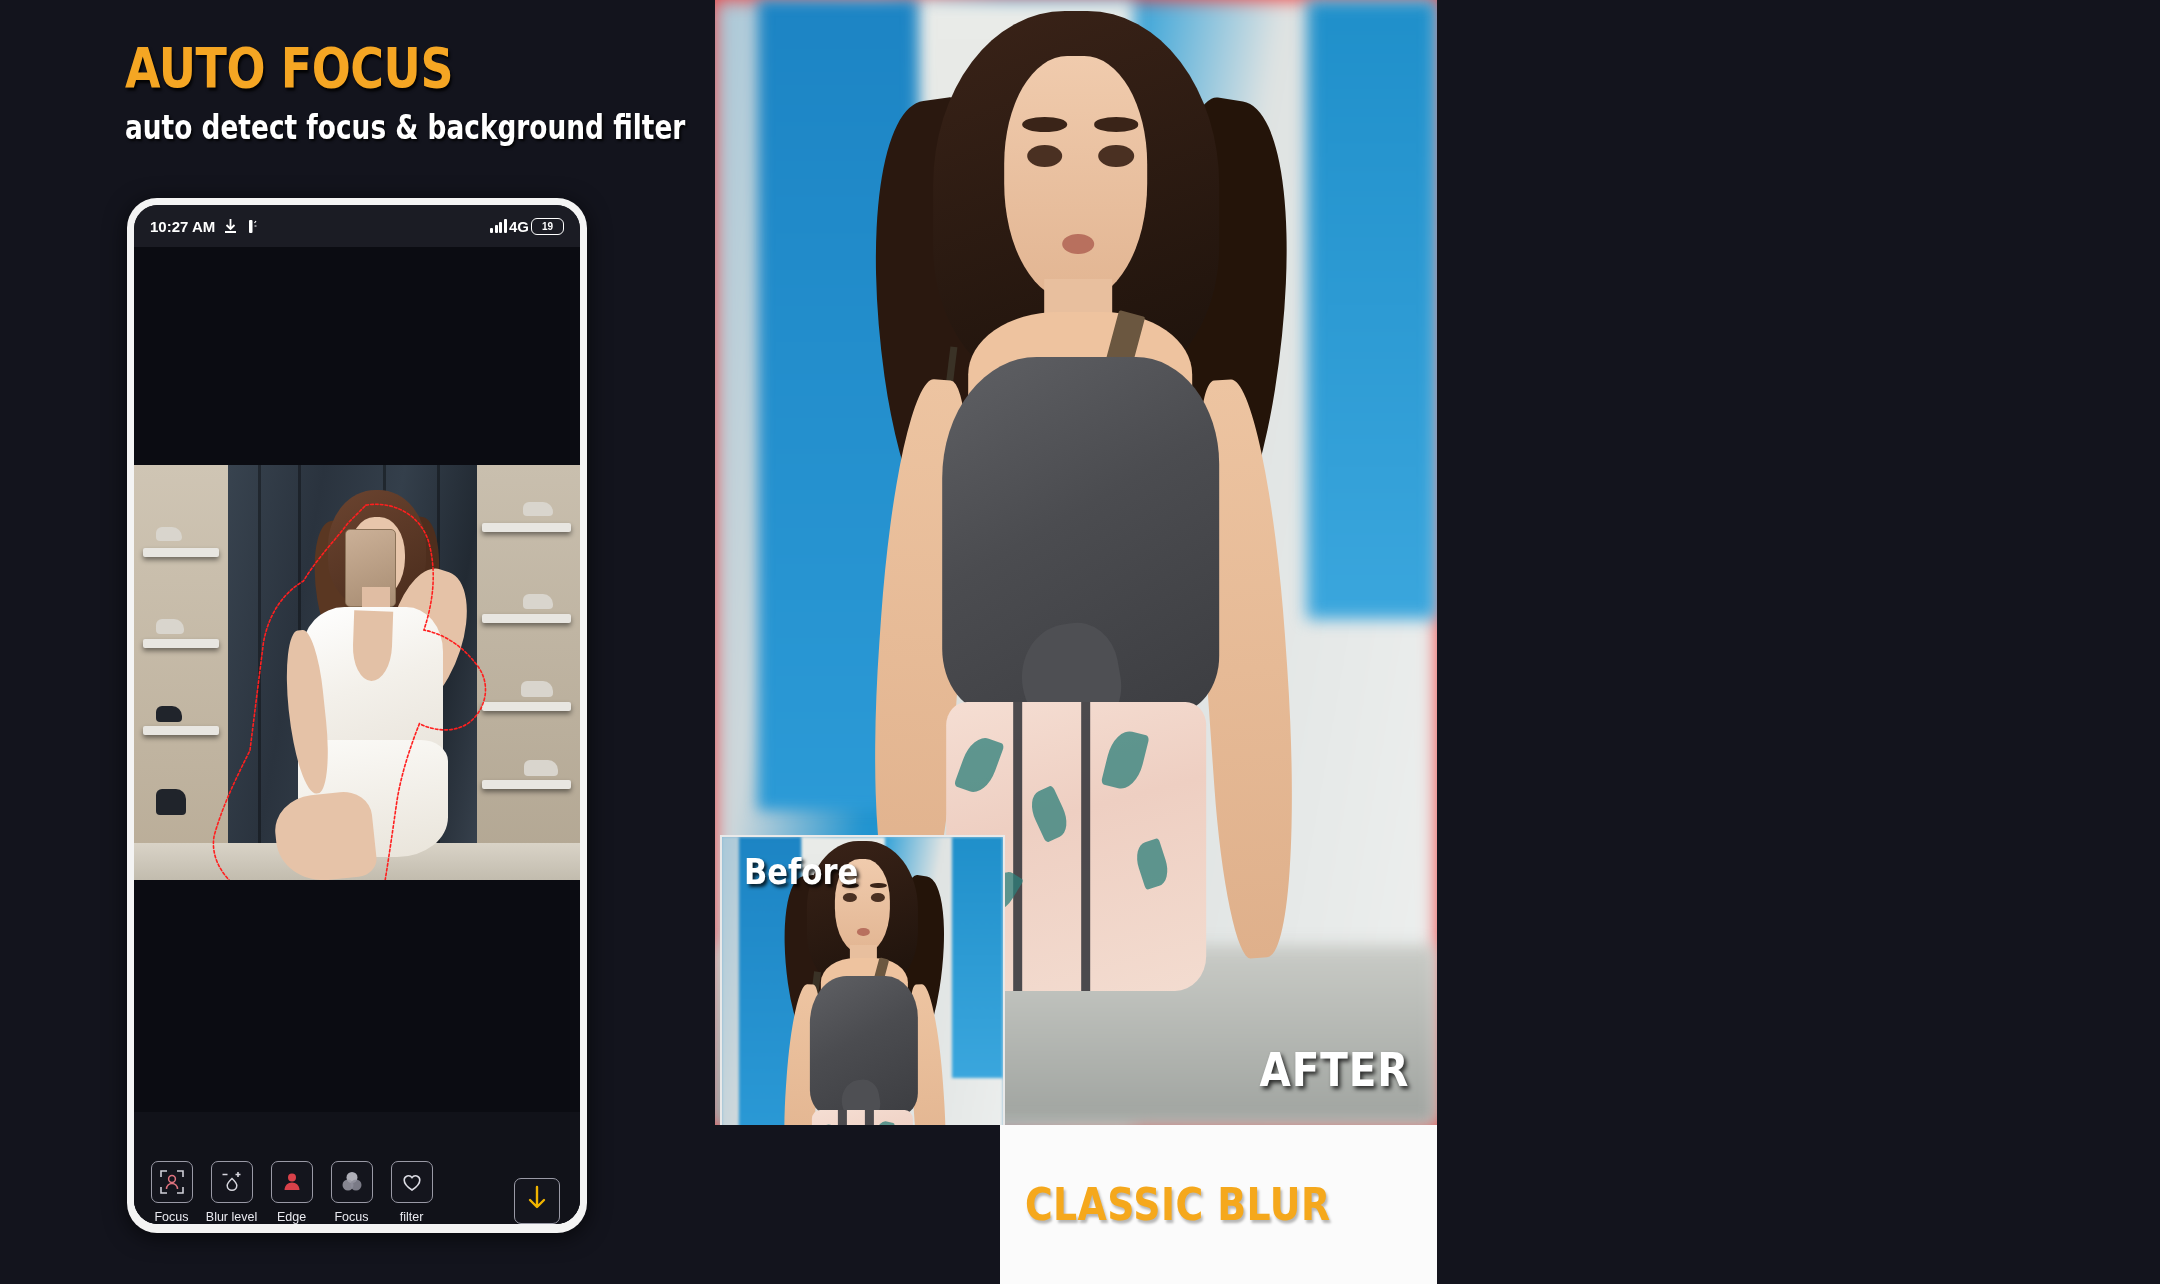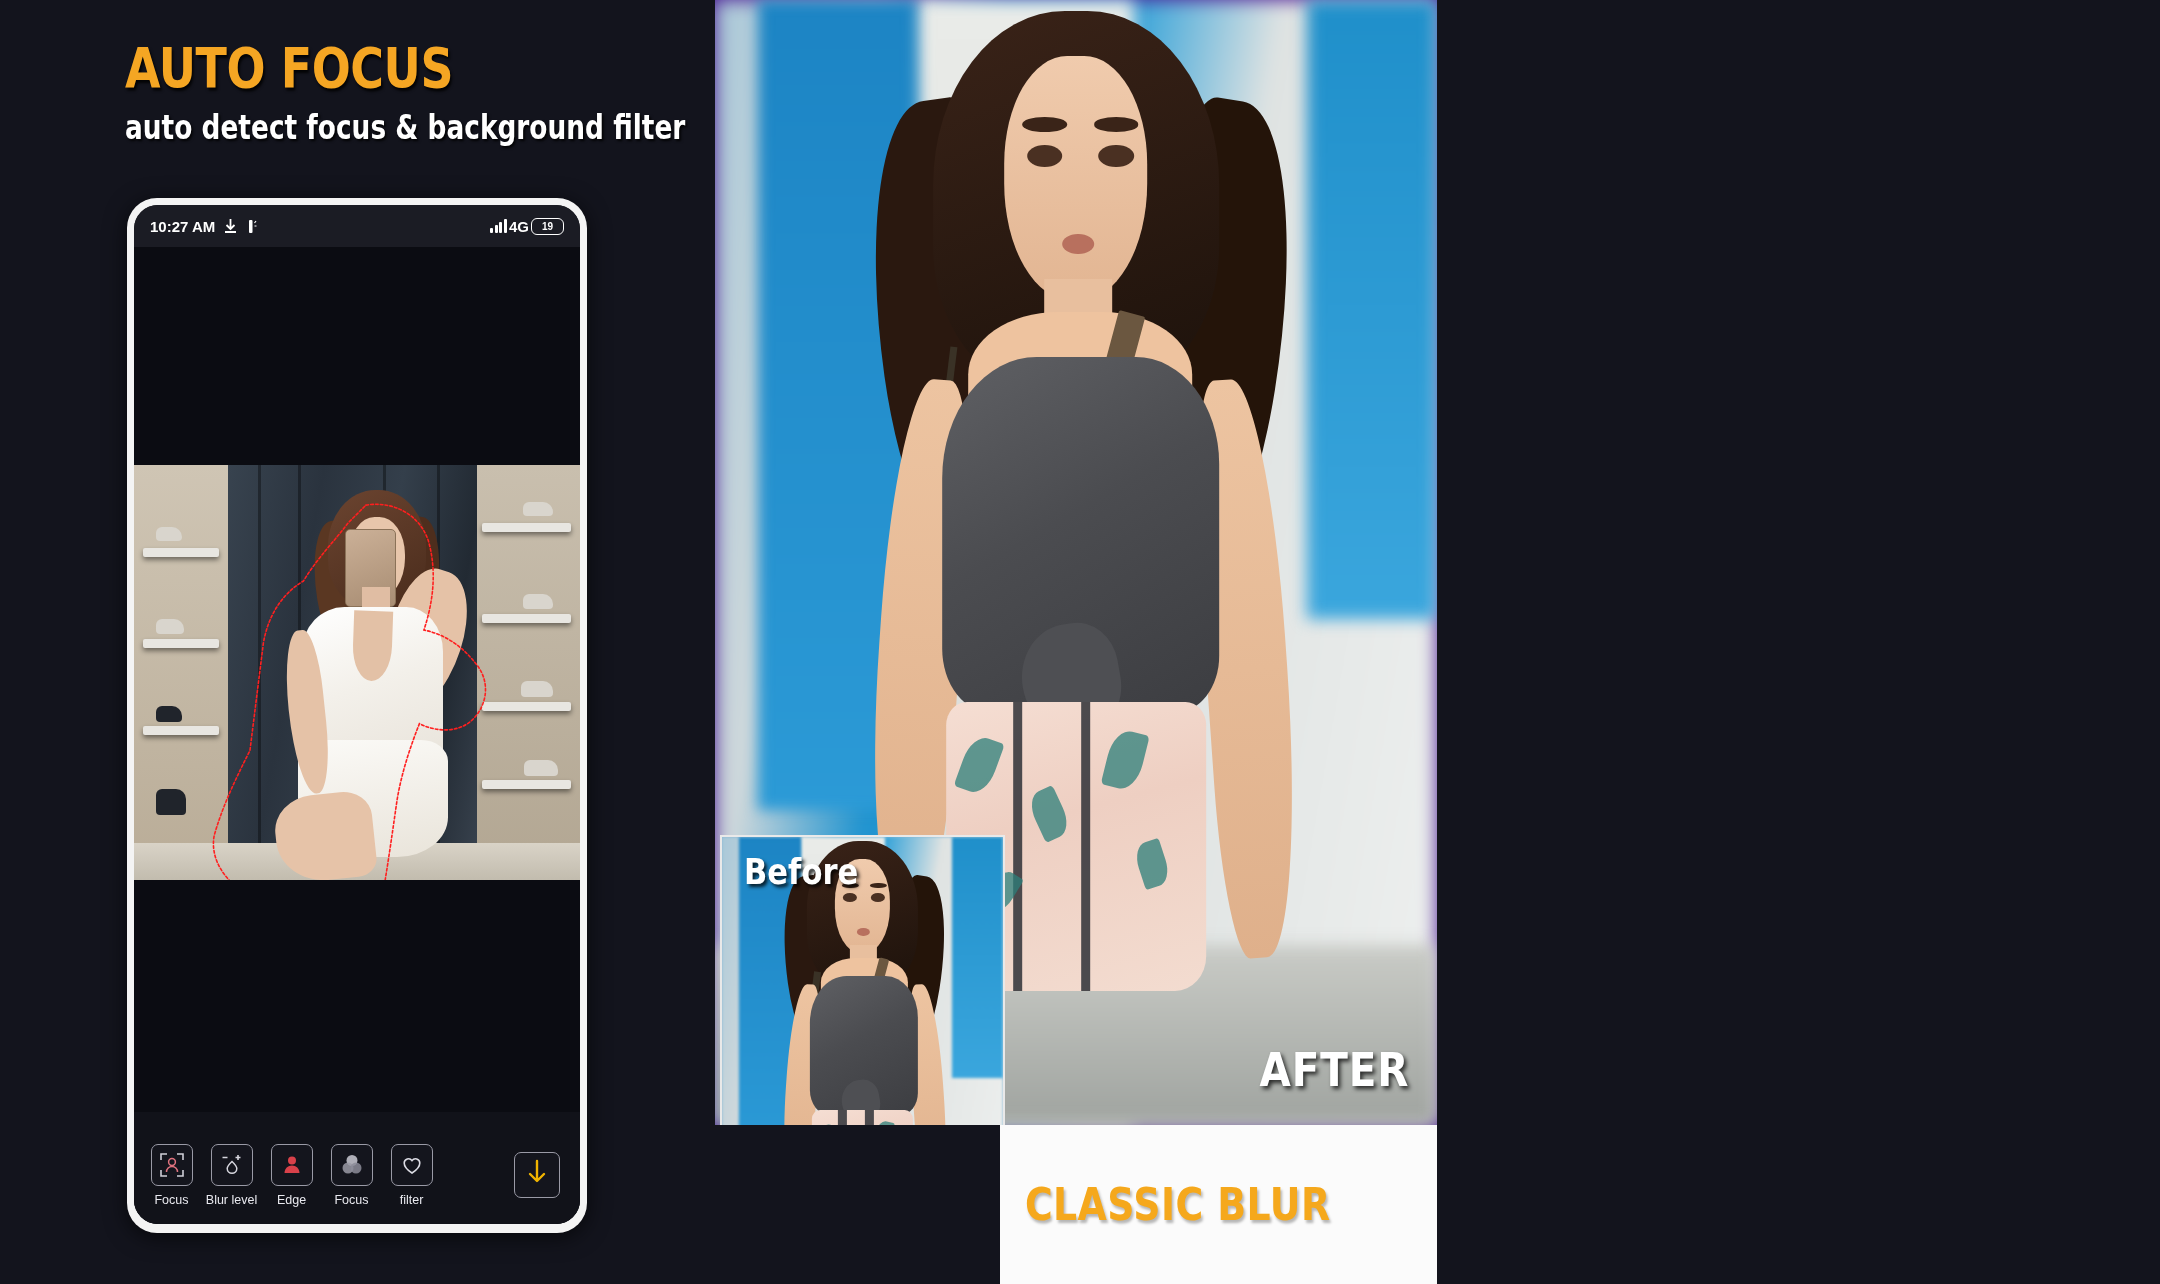--- a/index.html
+++ b/index.html
@@ -116,37 +116,37 @@
   .g-leg    { position: absolute; left: 4%;  top: 78%; width: 46%; height: 22%; background: #e6c3a8; border-radius: 40% 30% 20% 50%; transform: rotate(-6deg); }
 
   
   .sel-path { position: absolute; inset: 0; pointer-events: none; }
 
   
   .toolbar-left {
     position: absolute; left: 0; right: 0; bottom: 0;
     height: 112px; background: #111219;
     border-radius: 0 0 24px 24px;
-    display: flex; align-items: center; padding: 14px 12px 0 14px;
+    display: flex; align-items: flex-end; padding: 14px 12px 0 14px;
   }
   .tools { display: flex; gap: 13px; }
   .tool { width: 47px; display: flex; flex-direction: column; align-items: center; cursor: pointer; }
   .tool-box {
     width: 42px; height: 42px; border: 1.4px solid #9a9aa6; border-radius: 7px;
     display: flex; align-items: center; justify-content: center; background: #14151d;
   }
   .tool-label { margin-top: 7px; font-size: 12.5px; color: #e9e9ef; white-space: nowrap; }
   .dl-btn {
     margin-left: auto; margin-right: 8px; width: 46px; height: 46px;
     border: 1.5px solid #9a9aa6; border-radius: 7px;
     display: flex; align-items: center; justify-content: center; background: #14151d; cursor: pointer;
   }
 
   
-  .hero { position: absolute; left: 0; top: 0; width: 722px; height: 1125px; overflow: hidden; background:#4c1d95; }
+  .hero { position: absolute; left: 0; top: 0; width: 722px; height: 1125px; overflow: hidden; background:#ef4444; }
   .hero-scene { position: absolute; inset: 0; }
   .hb-wall   { position: absolute; inset: 0; background: linear-gradient(100deg,#a9c8d8 0%,#cfd8db 18%,#1f93cf 32%,#2ea0d8 45%,#dfe3e2 62%,#eef0ef 100%); filter: blur(9px); }
   .hb-door   { position: absolute; left: 6%; top: 0; width: 22%; height: 72%; background: linear-gradient(180deg,#1c84c4,#2b9ad6); filter: blur(7px); }
   .hb-wall2  { position: absolute; left: 28%; top: 0; width: 30%; height: 100%; background: linear-gradient(180deg,#e9ebe8,#d5d8d4); filter: blur(8px); }
   .hb-blue2  { position: absolute; right: 0; top: 0; width: 18%; height: 55%; background: linear-gradient(180deg,#1f8fca,#3aa6dd); filter: blur(8px); }
   .hb-ground { position: absolute; left: 0; right: 0; bottom: 0; height: 16%; background: linear-gradient(180deg,#c9cbc6,#9fa39f); filter: blur(8px); }
 
   .model { position: absolute; left: 50%; transform: translateX(-50%); top: 1%; width: 62%; height: 99%; }
   .m-hair  { position: absolute; left: 18%; top: 0;   width: 64%; height: 34%; background: linear-gradient(160deg,#3a2318,#1d120b); border-radius: 46% 46% 38% 38%; }
   .m-hair-l{ position: absolute; left: 6%;  top: 8%;  width: 30%; height: 42%; background: #2a180f; border-radius: 60% 25% 50% 45%; transform: rotate(-8deg); }

